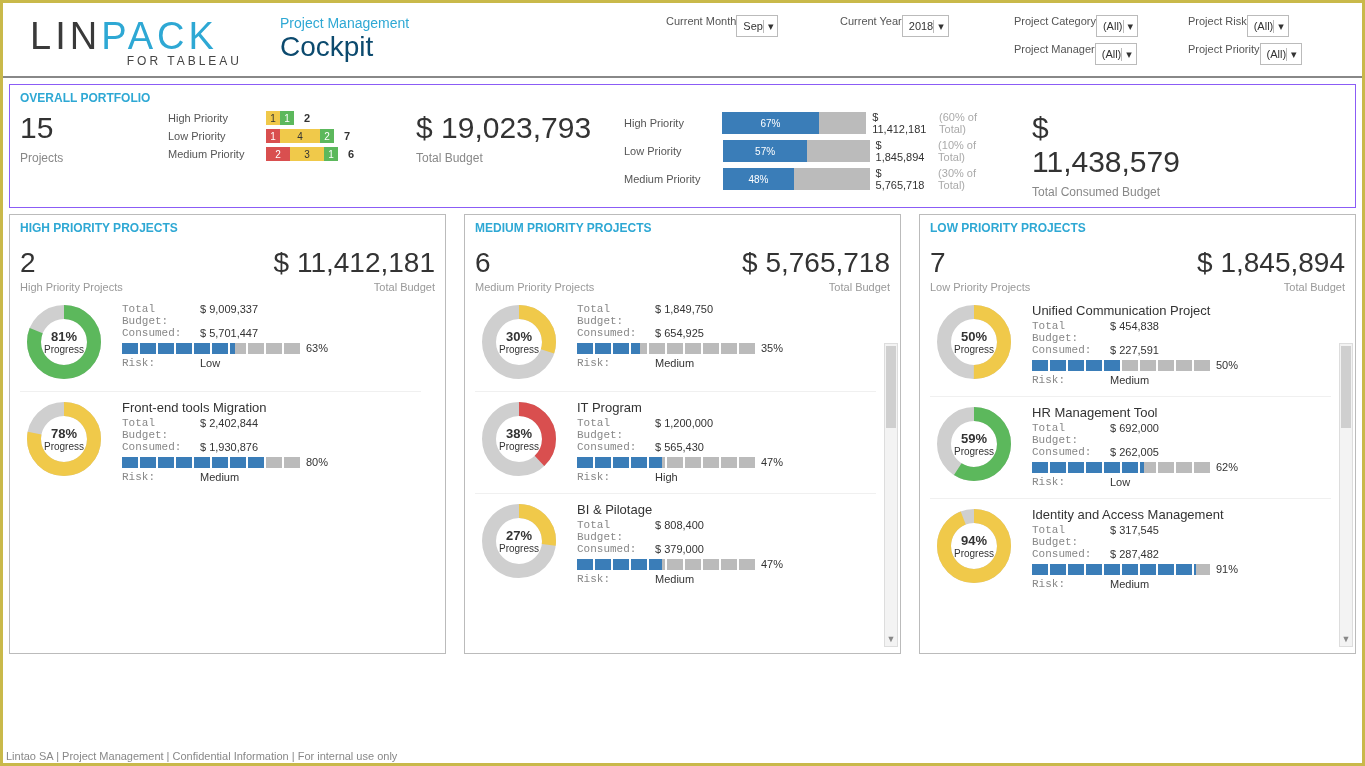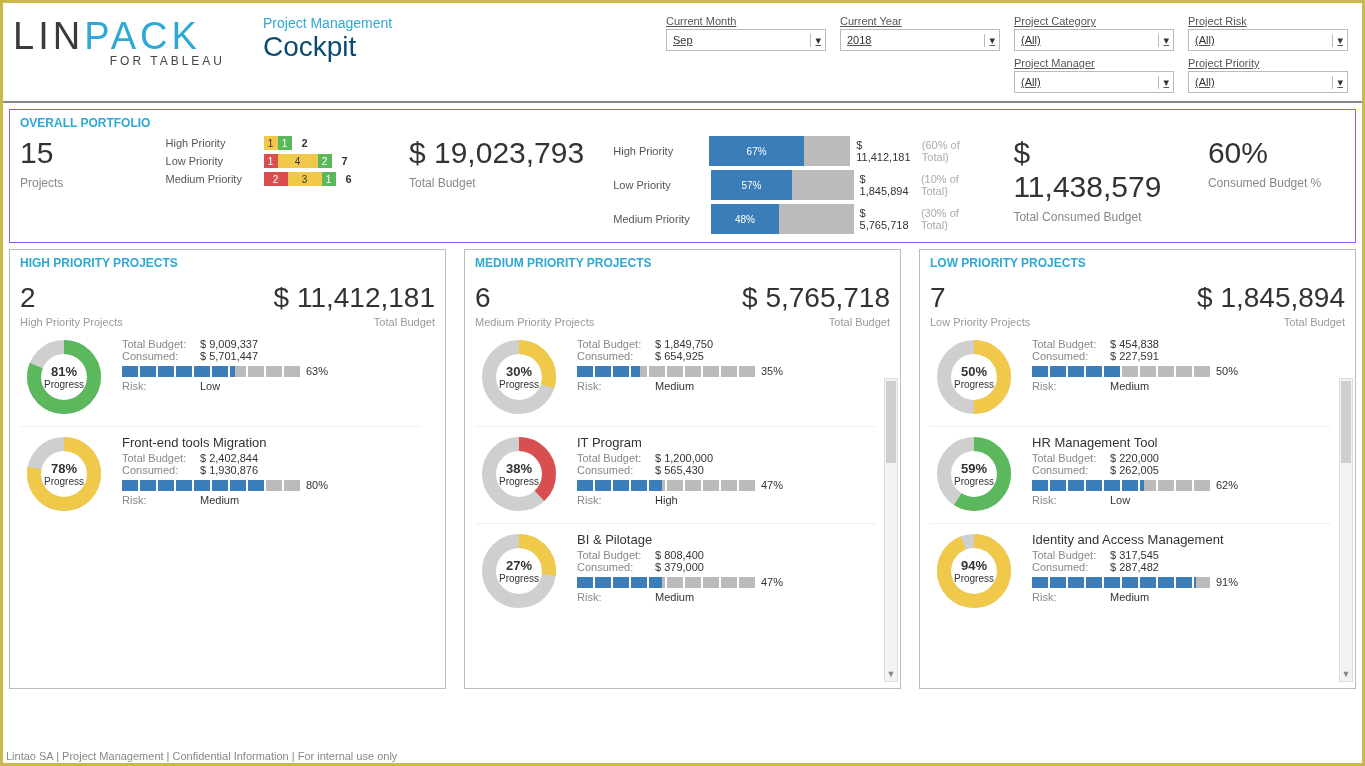--- a/index.html
+++ b/index.html
@@ -10,33 +10,33 @@
     height: 766px;
     border: 3px solid #c9b94a;
     overflow: hidden;
     color: #555;
     font-size: 12px;
   }
   
   .header {
     display: flex;
     align-items: flex-start;
-    padding: 12px 14px 8px 10px;
+    padding: 12px 14px 8px 27px;
     border-bottom: 2px solid #888;
   }
   .logo-block { width: 240px; }
   .logo-main { font-family: Arial, sans-serif; font-weight: 300; letter-spacing: 4px; }
   .logo-main .lin { font-size: 38px; color: #3a3a3a; font-weight: 400; }
   .logo-main .pack { font-size: 38px; color: #2ea8d4; font-weight: 200; }
   .logo-sub { font-size: 12px; letter-spacing: 3px; color: #444; text-align: right; padding-right: 28px; margin-top:-4px;}
   .title-block { margin-left: 10px; }
   .title-section { color: #2ea8d4; font-size: 14px; }
   .title-main { color: #0c4a6e; font-size: 28px; font-weight: 400; }
   .filters { margin-left: auto; display: grid; grid-template-columns: repeat(4, 160px); gap: 6px 14px; }
-  .filter { display: flex; flex-direction: column; text-decoration: underline; }
+  .filter { display: flex; flex-direction: row; }
   .filter-label { font-size: 11px; color: #555; margin-bottom: 2px; }
   .filter-dd {
     border: 1px solid #bbb; height: 22px; display: flex; align-items: center;
     justify-content: space-between; padding: 0 4px 0 6px; font-size: 11px; color: #333; background:#fff;
     cursor: pointer;
   }
   .filter-dd .caret { border-left:1px solid #bbb; padding-left:4px; color:#333; }
   .empty-cell{ visibility:hidden; }
 
   
@@ -55,21 +55,21 @@
   .prio-name { width:92px; color:#555;}
   .seg-bar { display:flex; height:14px; }
   .seg { display:inline-flex; align-items:center; justify-content:center; color:#333; font-size:10px; }
   .c-red{background:#d94f4f;color:#fff;} .c-green{background:#5cb85c;color:#fff;}
   .c-yellow{background:#f0c94a;color:#333;}
   .prio-count{ color:#333; font-weight:600; margin-left:4px;}
 
   .cons-list { display:flex; flex-direction:column; gap:4px; font-size:11px; }
   .cons-row { display:flex; align-items:center; gap:6px;}
   .cons-name { width:96px; color:#555;}
-  .bar-outer{ width:150px; height:30px; background:#bbb; position:relative; display:flex; align-items:center; }
+  .bar-outer{ width:150px; height:22px; background:#bbb; position:relative; display:flex; align-items:center; }
   .bar-inner{ height:100%; background:#3a7db8; display:flex; align-items:center; justify-content:center; color:#fff; font-size:10px;}
   .cons-amt{ color:#333; }
   .cons-pct{ color:#aaa;}
 
   
   .cols { display:flex; gap:6px; padding:0 0 0 0;}
   .col-panel { flex:1; border:1px solid #bbb; margin: 0 6px 6px 6px; padding:6px 10px 8px 10px; height:440px; position:relative; overflow:hidden;}
   .col-header-row{ display:flex; justify-content:space-between; align-items:flex-end; margin:12px 0 2px 0;}
   .col-big{ font-size:28px; color:#333;}
   .col-sub{ color:#999; font-size:11px; margin-bottom:10px;}
@@ -82,21 +82,21 @@
   .donut { width:78px; height:78px; position:relative;}
   svg.donut-svg { width:78px; height:78px; transform: rotate(-90deg);}
   .donut-center{
     position:absolute; top:0;left:0;right:0;bottom:0; display:flex; flex-direction:column;
     align-items:center; justify-content:center; font-size:10px; color:#333;
   }
   .donut-center .pct{ font-size:13px; font-weight:600;}
   .proj-info{ flex:1; }
   .proj-name{ color:#333; font-size:13px; margin-bottom:2px;}
   .kv{ display:flex; font-size:11px; color:#888;}
-  .kv .k{ width:78px;} .kv .v{ color:#333;}
+  .kv .k{ width:78px;font-family:Liberation Mono, monospace;} .kv .v{ color:#333;}
   .mini-bar-row{ display:flex; align-items:center; gap:4px; margin:3px 0;}
   .mini-bar{
     height:11px; width:180px; background:#bbb;
     background-image: repeating-linear-gradient(90deg,#bbb 0 16px,#fff 16px 18px);
     position:relative;
   }
   .mini-fill{
     position:absolute; top:0;left:0;bottom:0;
     background:#3a7db8;
     background-image: repeating-linear-gradient(90deg,#3a7db8 0 16px,#fff 16px 18px);
@@ -241,24 +241,20 @@
             <span class="bar-inner" style="width:48%">48%</span>
           </span>
           <span class="cons-amt">$ 5,765,718</span> 
           <span class="cons-pct">(30% of Total)</span>
         </div>
       </div>
     <div class="op-block" style="width:170px">
       <div class="big-num">$ 11,438,579</div>
       <div class="sub-label">Total Consumed Budget</div>
     </div>
-    <div class="op-block" style="width:140px">
-      <div class="big-num">60%</div>
-      <div class="sub-label">Consumed Budget %</div>
-    </div>
   </div>
 </div>
 
 <div class="cols" id="cols">
     <div class="col-panel">
       <div class="panel-title">HIGH PRIORITY PROJECTS</div>
       <div class="col-header-row">
         <div class="col-big">2</div>
         <div class="col-big">$ 11,412,181</div>
       </div>
@@ -460,20 +456,21 @@
           <div class="donut-wrap">
             <div class="donut"><svg class="donut-svg" viewBox="0 0 78 78">
                 <circle cx="39" cy="39" r="30" fill="none" stroke="#cfcfcf" stroke-width="14"></circle>
                 <circle cx="39" cy="39" r="30" fill="none" stroke="#f0c94a" stroke-width="14" stroke-dasharray="188.49555921538757" stroke-dashoffset="94.24777960769379"></circle>
               </svg><div class="donut-center">
                 <span class="pct">50%</span>
                 <span>Progress</span>
               </div></div>
           </div>
           <div class="proj-info">
+            <div class="proj-name">Unified Communication Project</div>
             <div class="kv">
               <span class="k">Total Budget:</span>
               <span class="v">$ 454,838</span>
             </div>
             <div class="kv">
               <span class="k">Consumed:</span>
               <span class="v">$ 227,591</span>
             </div>
             <div class="mini-bar-row">
               <div class="mini-bar">
@@ -494,21 +491,21 @@
                 <circle cx="39" cy="39" r="30" fill="none" stroke="#5cb85c" stroke-width="14" stroke-dasharray="188.49555921538757" stroke-dashoffset="77.2831792783089"></circle>
               </svg><div class="donut-center">
                 <span class="pct">59%</span>
                 <span>Progress</span>
               </div></div>
           </div>
           <div class="proj-info">
             <div class="proj-name">HR Management Tool</div>
             <div class="kv">
               <span class="k">Total Budget:</span>
-              <span class="v">$ 220,000</span>
+              <span class="v">$ 692,000</span>
             </div>
             <div class="kv">
               <span class="k">Consumed:</span>
               <span class="v">$ 262,005</span>
             </div>
             <div class="mini-bar-row">
               <div class="mini-bar">
                 <div class="mini-fill" style="width:62%"></div>
               </div>
               <span class="mini-pct">62%</span>

